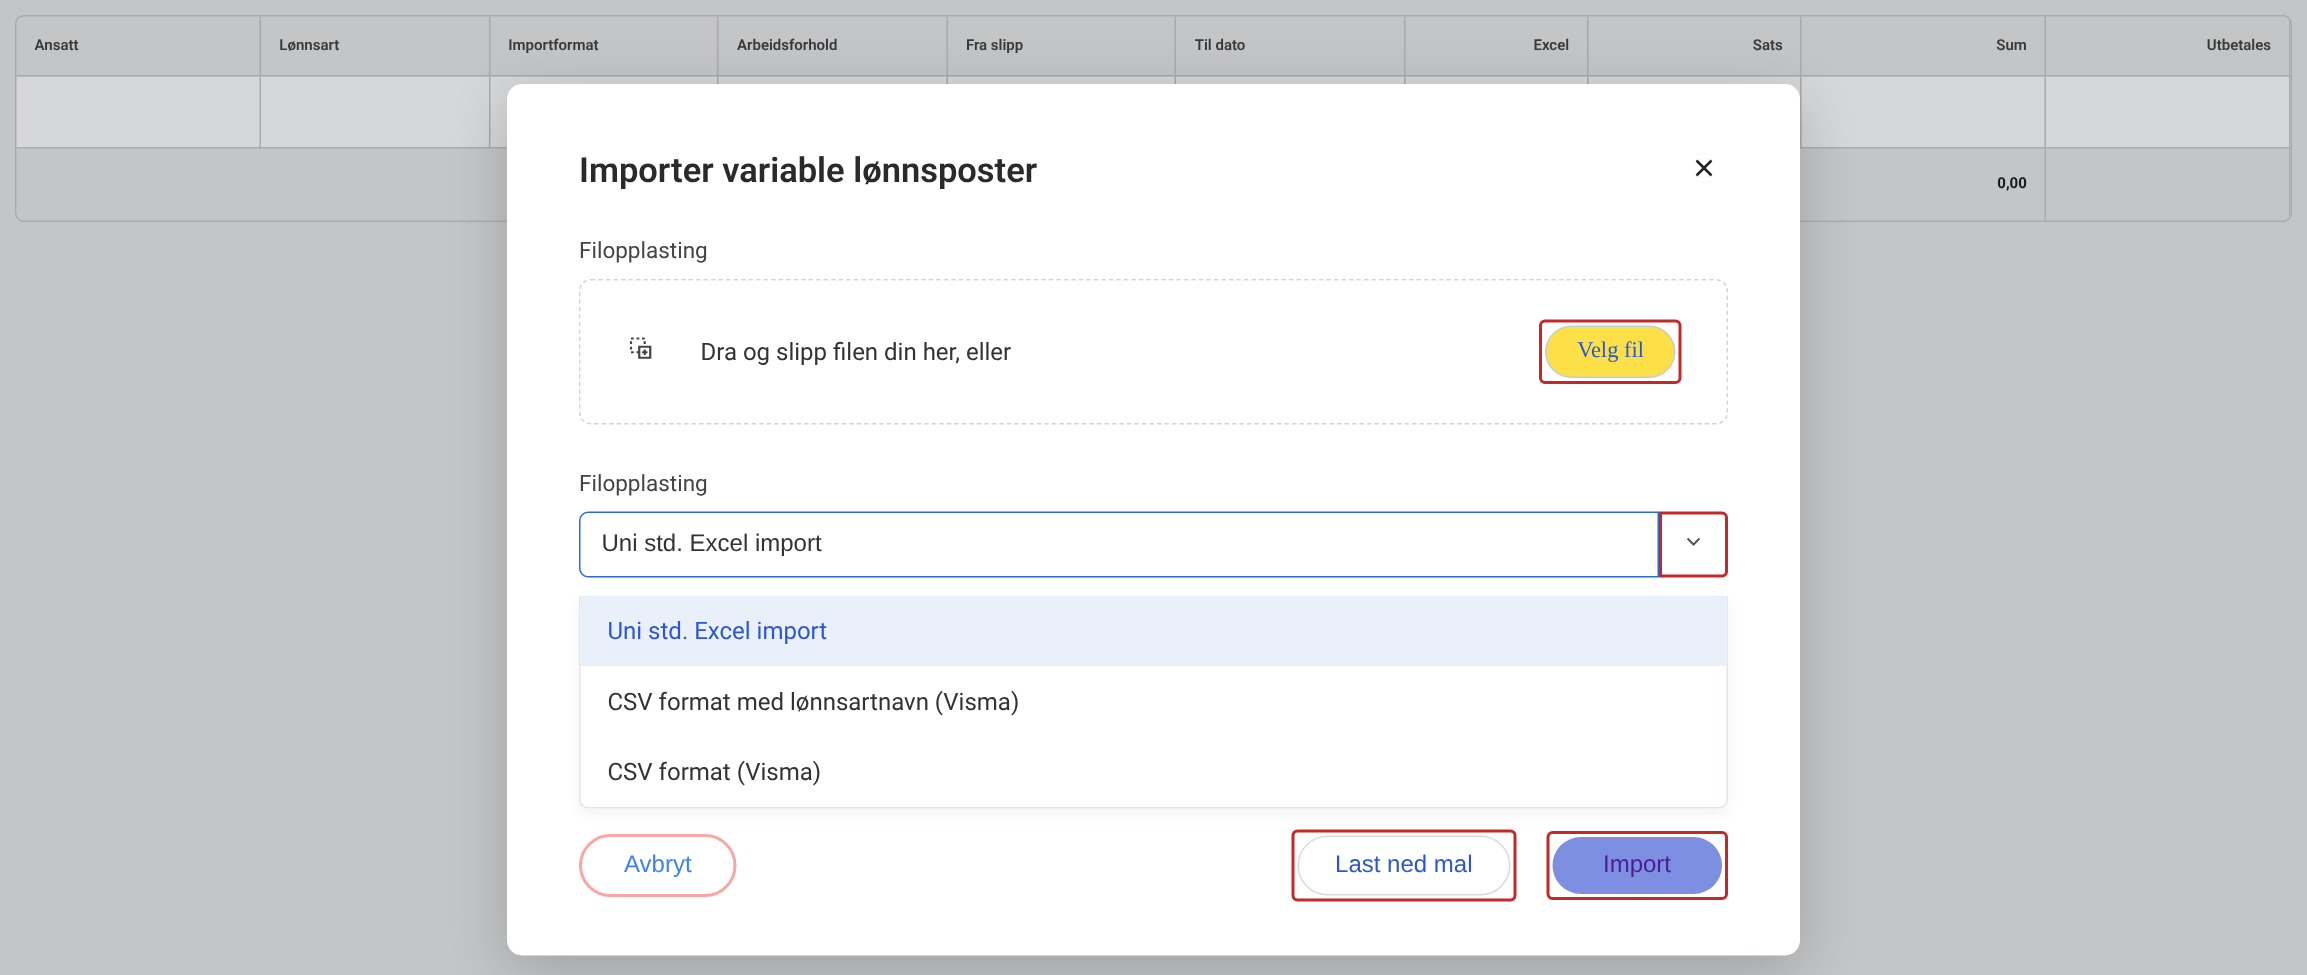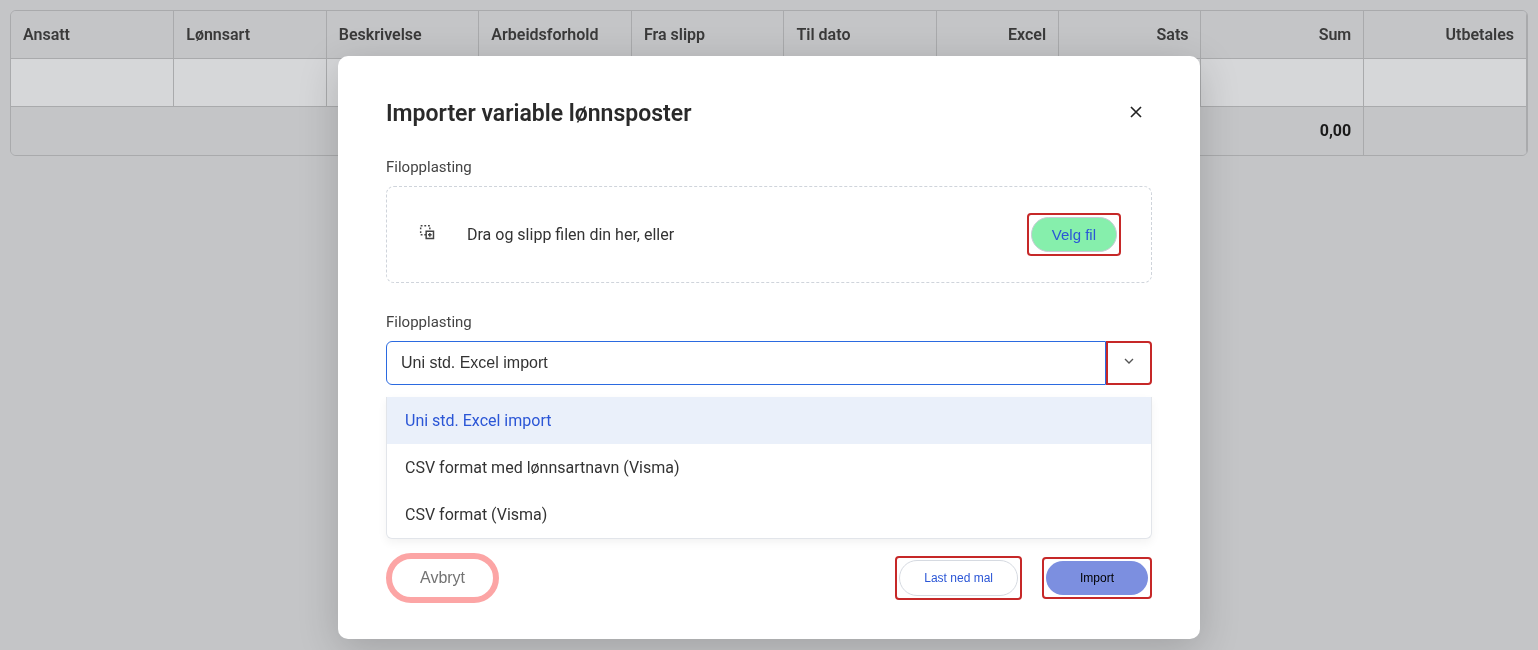--- a/index.html
+++ b/index.html
@@ -20,21 +20,21 @@
     left: 10px;
     right: 10px;
     background: #c4c5c7;
     border: 1px solid #a9aaac;
     border-radius: 6px;
     overflow: hidden;
   }
   table {
     width: 100%;
     border-collapse: collapse;
-    font-size: 16px;
+    font-size: 10px;
   }
   thead th {
     background: #c4c5c7;
     text-align: left;
     font-weight: 600;
     color: #3a3a3a;
     padding: 14px 12px;
     border-bottom: 1px solid #a9aaac;
     border-right: 1px solid #a9aaac;
     white-space: nowrap;
@@ -118,27 +118,28 @@
   .hl-red {
     position: relative;
     border: 2px solid #c62828;
     border-radius: 4px;
     padding: 2px;
     display: inline-flex;
     align-items: center;
   }
   .btn-outline-sm {
     border: 1px solid #c7ccd4;
-    background: #86efac;
+    background: #fde047;
     color: #2b56d6;
     font-size: 15px;
     padding: 8px 20px;
     border-radius: 999px;
     cursor: pointer;
     font-weight: 500;
+    font-family: Liberation Serif, serif;
   }
 
   
   .select-row {
     display: flex;
     align-items: stretch;
     margin-bottom: 0;
   }
   .select-input {
     flex: 1;
@@ -183,63 +184,63 @@
   }
 
   
   .modal-footer {
     display: flex;
     justify-content: space-between;
     align-items: center;
     margin-top: 14px;
   }
   .btn-cancel {
-    border: 6px solid #fca5a5;
-    background: #fff;
-    color: #737373;
+    border: 2px solid #fca5a5;
+    background: #fff;
+    color: #3b82f6;
     font-size: 16px;
     padding: 10px 28px;
     border-radius: 999px;
     cursor: pointer;
   }
   .footer-right {
     display: flex;
     gap: 20px;
     align-items: center;
   }
   .btn-primary {
     background: #7c8fe0;
-    color: #000000;
+    color: #4c1d95;
     border: none;
-    font-size: 12px;
+    font-size: 16px;
     padding: 10px 34px;
     border-radius: 999px;
     cursor: pointer;
     font-weight: 500;
   }
   .btn-link {
     background: #fff;
     color: #2b56d6;
     border: 1px solid #d6dae1;
-    font-size: 12px;
+    font-size: 16px;
     padding: 10px 24px;
     border-radius: 999px;
     cursor: pointer;
   }
 </style>
 </head>
 <body>
 
 <div class="table-wrap">
   <table>
     <thead>
       <tr>
         <th style="width:160px">Ansatt</th>
         <th style="width:150px">Lønnsart</th>
-        <th style="width:150px">Beskrivelse</th>
+        <th style="width:150px">Importformat</th>
         <th style="width:150px">Arbeidsforhold</th>
         <th style="width:150px">Fra slipp</th>
         <th style="width:150px">Til dato</th>
         <th style="width:120px" class="num">Excel</th>
         <th style="width:140px" class="num">Sats</th>
         <th style="width:160px" class="num">Sum</th>
         <th style="width:160px" class="num">Utbetales</th>
       </tr>
     </thead>
     <tbody>

